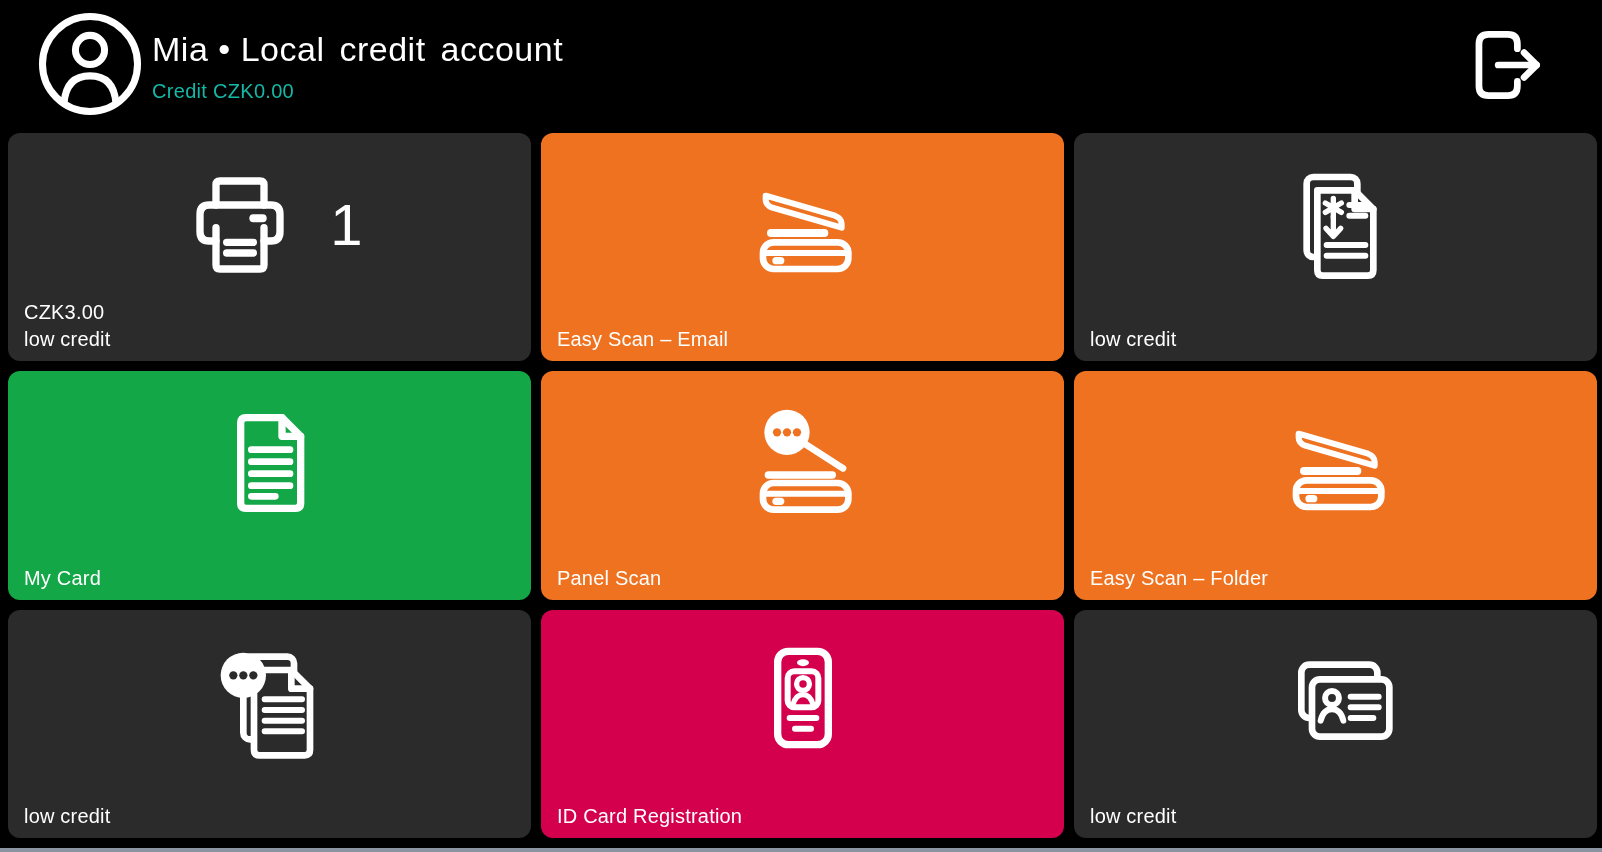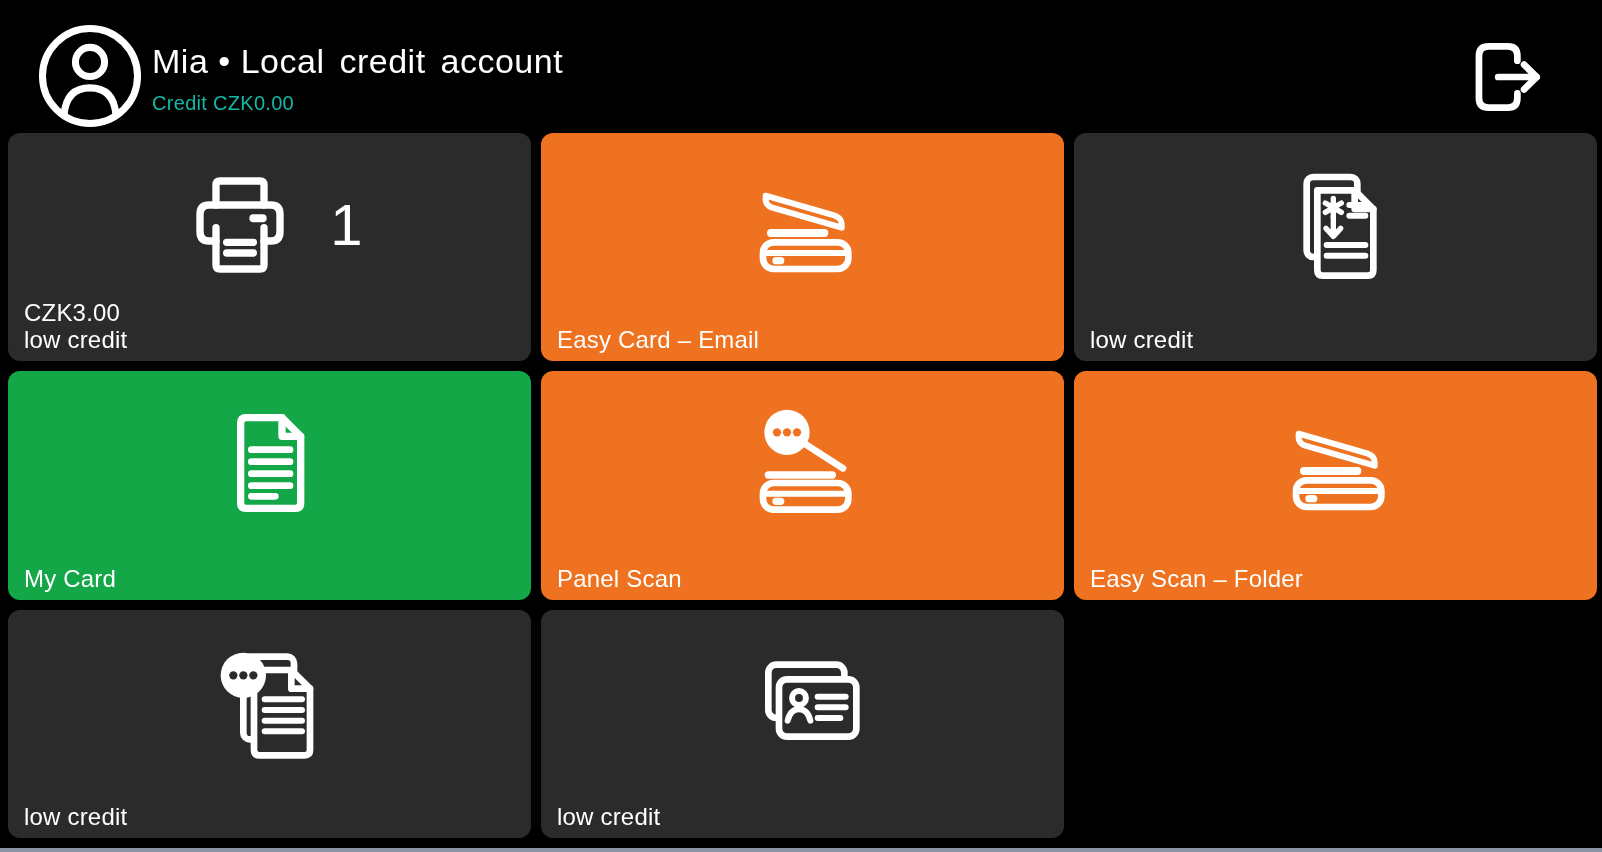--- a/index.html
+++ b/index.html
@@ -2,21 +2,21 @@
 <html><head>
 <meta charset="utf-8">
 <style>
   html,body{margin:0;padding:0;background:#000;}
   body{
     position:relative;width:1602px;height:852px;overflow:hidden;
     font-family:"Liberation Sans","DejaVu Sans",sans-serif;color:#fff;
     -webkit-font-smoothing:antialiased;
   }
   
-  .header{position:absolute;left:0;top:12px;width:100%;height:140px;background:#000;text-align:right;}
+  .header{position:absolute;left:0;top:0;width:100%;height:140px;background:#000;text-align:right;}
   .avatar{position:absolute;left:36px;top:10px;width:108px;height:108px;}
   .title{position:absolute;left:152px;top:30px;font-size:34px;letter-spacing:.5px;word-spacing:5px;color:#fff;white-space:nowrap;}
   .title .sep{margin:0 10px;}
   .credit{position:absolute;left:152px;top:80px;font-size:20px;color:#14b8a6;letter-spacing:.3px;}
   .logout{position:absolute;right:52px;top:16px;width:96px;height:98px;cursor:pointer;}
   
   .grid{
     position:absolute;left:8px;right:5px;top:133px;height:705px;
     display:grid;grid-template-columns:repeat(3,1fr);grid-template-rows:repeat(3,1fr);gap:10px;
   }
@@ -25,21 +25,21 @@
     position:absolute;left:0;right:0;top:0;bottom:44px;
     display:flex;align-items:center;justify-content:center;gap:26px;
   }
   .ticon{width:128px;height:128px;display:block;}
   .ticon *{stroke:#fff;stroke-width:5;fill:none;stroke-linecap:round;stroke-linejoin:round;}
   .ticon .fillw{fill:#fff;stroke:none;}
   .ticon .dot{fill:var(--tile-bg);stroke:none;}
   .ticon .occlude{fill:var(--tile-bg);}
   .tile-count{font-size:58px;color:#fff;line-height:1;}
   .tile-label{
-    position:absolute;left:16px;bottom:8px;font-size:24px;line-height:27px;
+    position:absolute;left:16px;bottom:8px;font-size:20px;line-height:27px;
     color:#fff;letter-spacing:.2px;white-space:nowrap;
   }
   .tile-label span{display:block;}
   
   .bottom-bar{position:absolute;left:0;right:0;bottom:0;height:4px;background:#8b94a3;}
 </style>
 </head>
 <body>
 
 <div class="header">
@@ -86,21 +86,21 @@
     <div class="tile-center">
       <svg class="ticon" viewBox="0 0 96 96">
         <path style="stroke-width:4.5" d="M20 26 L72 41 Q77 43 77 47 V50 L25 35 Q20 33 20 29 Z"></path>
         <path style="stroke-width:6" d="M24 54 H64"></path>
         <rect x="18" y="61" width="64" height="20" rx="8"></rect>
         <path style="stroke-width:4.5" d="M18 69 H82"></path>
         <rect class="fillw" x="25" y="72" width="9" height="5.5" rx="2.75"></rect>
       </svg>
     </div>
     <div class="tile-label">
-      <span>Easy Card – Email</span>
+      <span>Easy Scan – Email</span>
     </div>
   </div>
 
   <div class="tile" style="--tile-bg: #2b2b2b;">
     <div class="tile-center">
       <svg class="ticon" viewBox="0 0 96 96">
         <rect x="26" y="12" width="38" height="60" rx="5"></rect>
         <path class="occlude" d="M34 22 H62 L76 36 V82 Q76 86 72 86 H38 Q34 86 34 82 Z"></path>
         <path d="M62 22 V36 H76"></path>
         <path style="stroke-width:4" d="M46 28 V42 M40 31.5 L52 38.5 M52 31.5 L40 38.5"></path>
@@ -172,20 +172,36 @@
         <circle class="dot" cx="20.5" cy="28" r="3.1"></circle>
         <circle class="dot" cx="28" cy="28" r="3.1"></circle>
         <circle class="dot" cx="35.5" cy="28" r="3.1"></circle>
       </svg>
     </div>
     <div class="tile-label">
       <span>low credit</span>
     </div>
   </div>
 
+  <div class="tile" style="--tile-bg: #d4004e;">
+    <div class="tile-center">
+      <svg class="ticon" viewBox="0 0 96 96">
+        <rect style="stroke-width:5.5" x="29" y="10" width="38" height="70" rx="8"></rect>
+        <ellipse class="fillw" cx="48" cy="18.5" rx="4.5" ry="2.6"></ellipse>
+        <rect style="stroke-width:4.5" x="36.5" y="25" width="23" height="27" rx="5"></rect>
+        <circle style="stroke-width:4" cx="48" cy="34.5" r="4.8"></circle>
+        <path style="stroke-width:4" d="M40.5 50 Q42.5 42.5 48 42.5 Q53.5 42.5 55.5 50"></path>
+        <path style="stroke-width:4.5" d="M38 60 H58"></path>
+        <path style="stroke-width:4.5" d="M42 68 H54"></path>
+      </svg>
+    </div>
+    <div class="tile-label">
+      <span>ID Card Registration</span>
+    </div>
+  </div>
 
   <div class="tile" style="--tile-bg: #2b2b2b;">
     <div class="tile-center">
       <svg class="ticon" viewBox="0 0 96 96">
         <rect x="22" y="20" width="57" height="40" rx="6"></rect>
         <rect class="occlude" x="30" y="31" width="58" height="43" rx="6"></rect>
         <circle style="stroke-width:4.5" cx="45" cy="45" r="5.2"></circle>
         <path style="stroke-width:4.5" d="M36.5 62 Q38.5 53.5 45 53.5 Q51.5 53.5 53.5 62"></path>
         <path style="stroke-width:4.5" d="M59 44 H80 M59 52 H80 M59 60 H76"></path>
       </svg>

